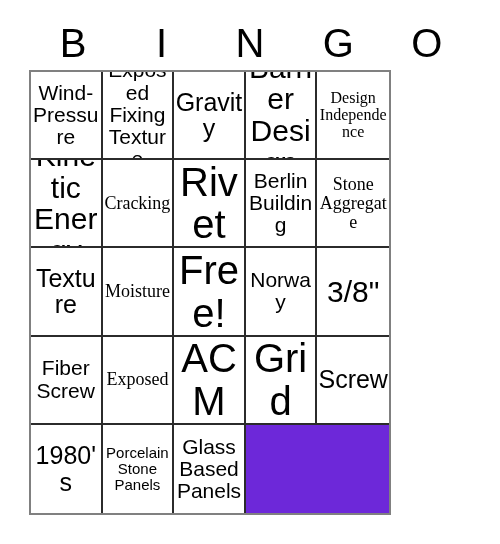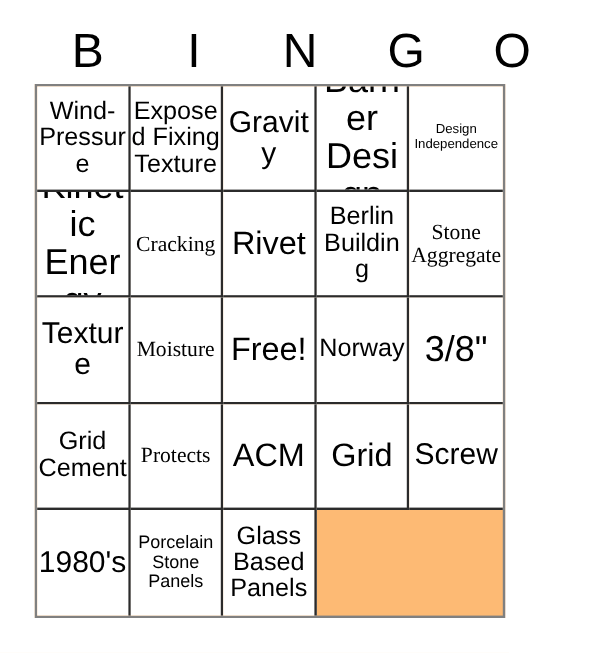--- a/index.html
+++ b/index.html
@@ -38,31 +38,31 @@
     font-weight: 400;
     color: #000000;
     font-family: "Liberation Sans", sans-serif;
     letter-spacing: 0px;
   }
   
   #bingo-grid {
     position: absolute;
     left: 29px;
     top: 70px;
-    width: 392px;
+    width: 362px;
     height: 445px;
     box-sizing: border-box;
     border-top: 2px solid #808080;
     border-left: 2px solid #808080;
     border-right: 2px solid #808080;
     border-bottom: 2px solid #808080;
     display: grid;
     grid-template-columns: repeat(5, 1fr);
     grid-template-rows: repeat(5, 1fr);
-    background: #fdba74;
+    background: #6d28d9;
   }
   .bingo-cell {
     box-sizing: border-box;
     border-right: 2px solid #2b2b2b;
     border-bottom: 2px solid #2b2b2b;
     display: flex;
     align-items: center;
     justify-content: center;
     text-align: center;
     padding: 1px 1px;
@@ -78,27 +78,27 @@
   .cell-text {
     display: block;
     width: 100%;
     line-height: 1.06;
     font-family: "Liberation Sans", sans-serif;
     font-weight: 400;
     color: #000000;
     word-wrap: break-word;
   }
   
-  .fs-xxl .cell-text { font-size: 27px; }
+  .fs-xxl .cell-text { font-size: 40px; }
   .fs-xl  .cell-text { font-size: 30px; }
   .fs-lg  .cell-text { font-size: 25px; }
   .fs-md  .cell-text { font-size: 21px; }
   .fs-sm  .cell-text { font-size: 18px; font-family: Liberation Serif, serif; }
   .fs-xs  .cell-text { font-size: 15px; }
-  .fs-xxs .cell-text { font-size: 11px; }
+  .fs-xxs .cell-text { font-size: 16px; font-family: Liberation Serif, serif; }
 </style>
 </head>
 <body>
 
 <div id="card">
 
   <div id="bingo-header">
     <div class="header-letter">B</div>
     <div class="header-letter">I</div>
     <div class="header-letter">N</div>
@@ -150,24 +150,24 @@
         <span class="cell-text">Free!</span>
       </div>
     <div class="bingo-cell fs-md">
         <span class="cell-text">Norway</span>
       </div>
     <div class="bingo-cell fs-xl">
         <span class="cell-text">3/8"</span>
       </div>
 
     <div class="bingo-cell fs-md">
-        <span class="cell-text">Grid Cement</span>
+        <span class="cell-text">Fiber Screw</span>
       </div>
     <div class="bingo-cell fs-sm">
-        <span class="cell-text">Protects</span>
+        <span class="cell-text">Exposed</span>
       </div>
     <div class="bingo-cell fs-xxl">
         <span class="cell-text">ACM</span>
       </div>
     <div class="bingo-cell fs-xxl">
         <span class="cell-text">Grid</span>
       </div>
     <div class="bingo-cell fs-lg">
         <span class="cell-text">Screw</span>
       </div>

